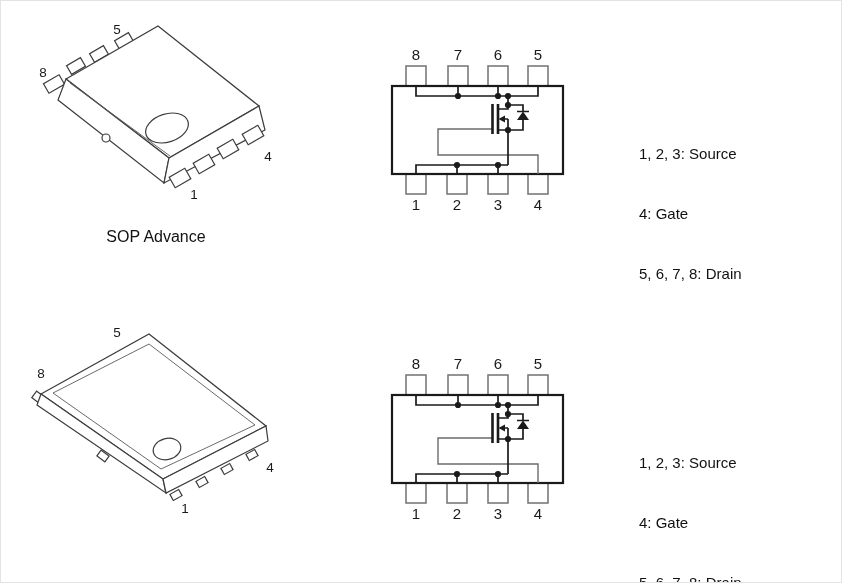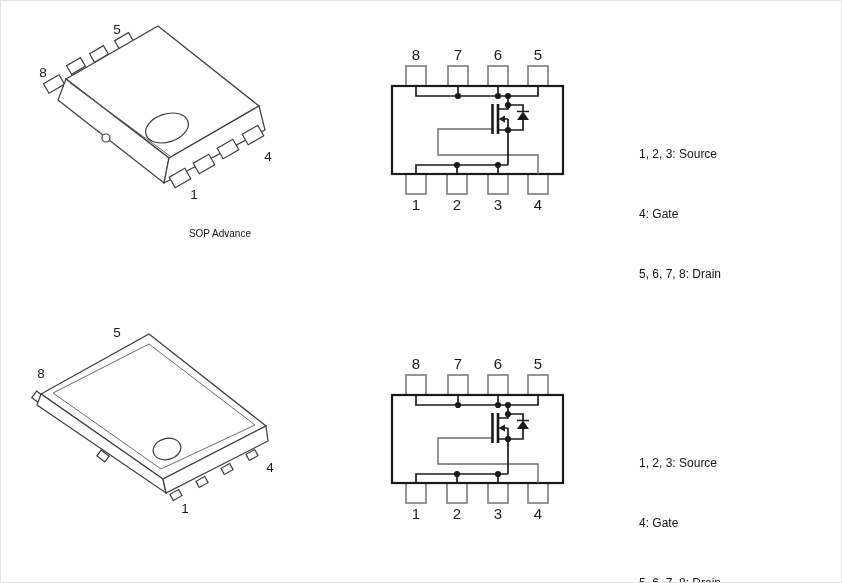--- a/index.html
+++ b/index.html
@@ -19,22 +19,22 @@
   .dot     { fill:#1a1a1a; stroke:none; }
   .junk    { fill:#1a1a1a; stroke:none; }
   .pinnum  { font-size:15px; fill:#1a1a1a; text-anchor:middle; }
 
   
   .pkg polygon, .pkg rect, .pkg ellipse, .pkg circle
            { fill:#ffffff; stroke:#3c3c3c; stroke-width:1.2; }
   .pkg .thin { stroke:#5a5a5a; stroke-width:0.9; fill:none; }
   .pkglabel { font-size:13.5px; fill:#1a1a1a; text-anchor:middle; }
 
-  .caption { position:absolute; text-align:right; font-size:10px; color:#111; }
-  .legend  { position:absolute; font-size:12px; line-height:20px; color:#111; white-space:pre; }
+  .caption { position:absolute; text-align:center; font-size:16px; color:#111; }
+  .legend  { position:absolute; font-size:15px; line-height:20px; color:#111; white-space:pre; }
   .legend div { height:20px; }
 </style>
 </head>
 <body>
 
 <div id="canvas">
 
   <svg style="left:20px; top:5px;" width="290" height="215" viewBox="0 0 290 215">
     <g class="pkg">
 

